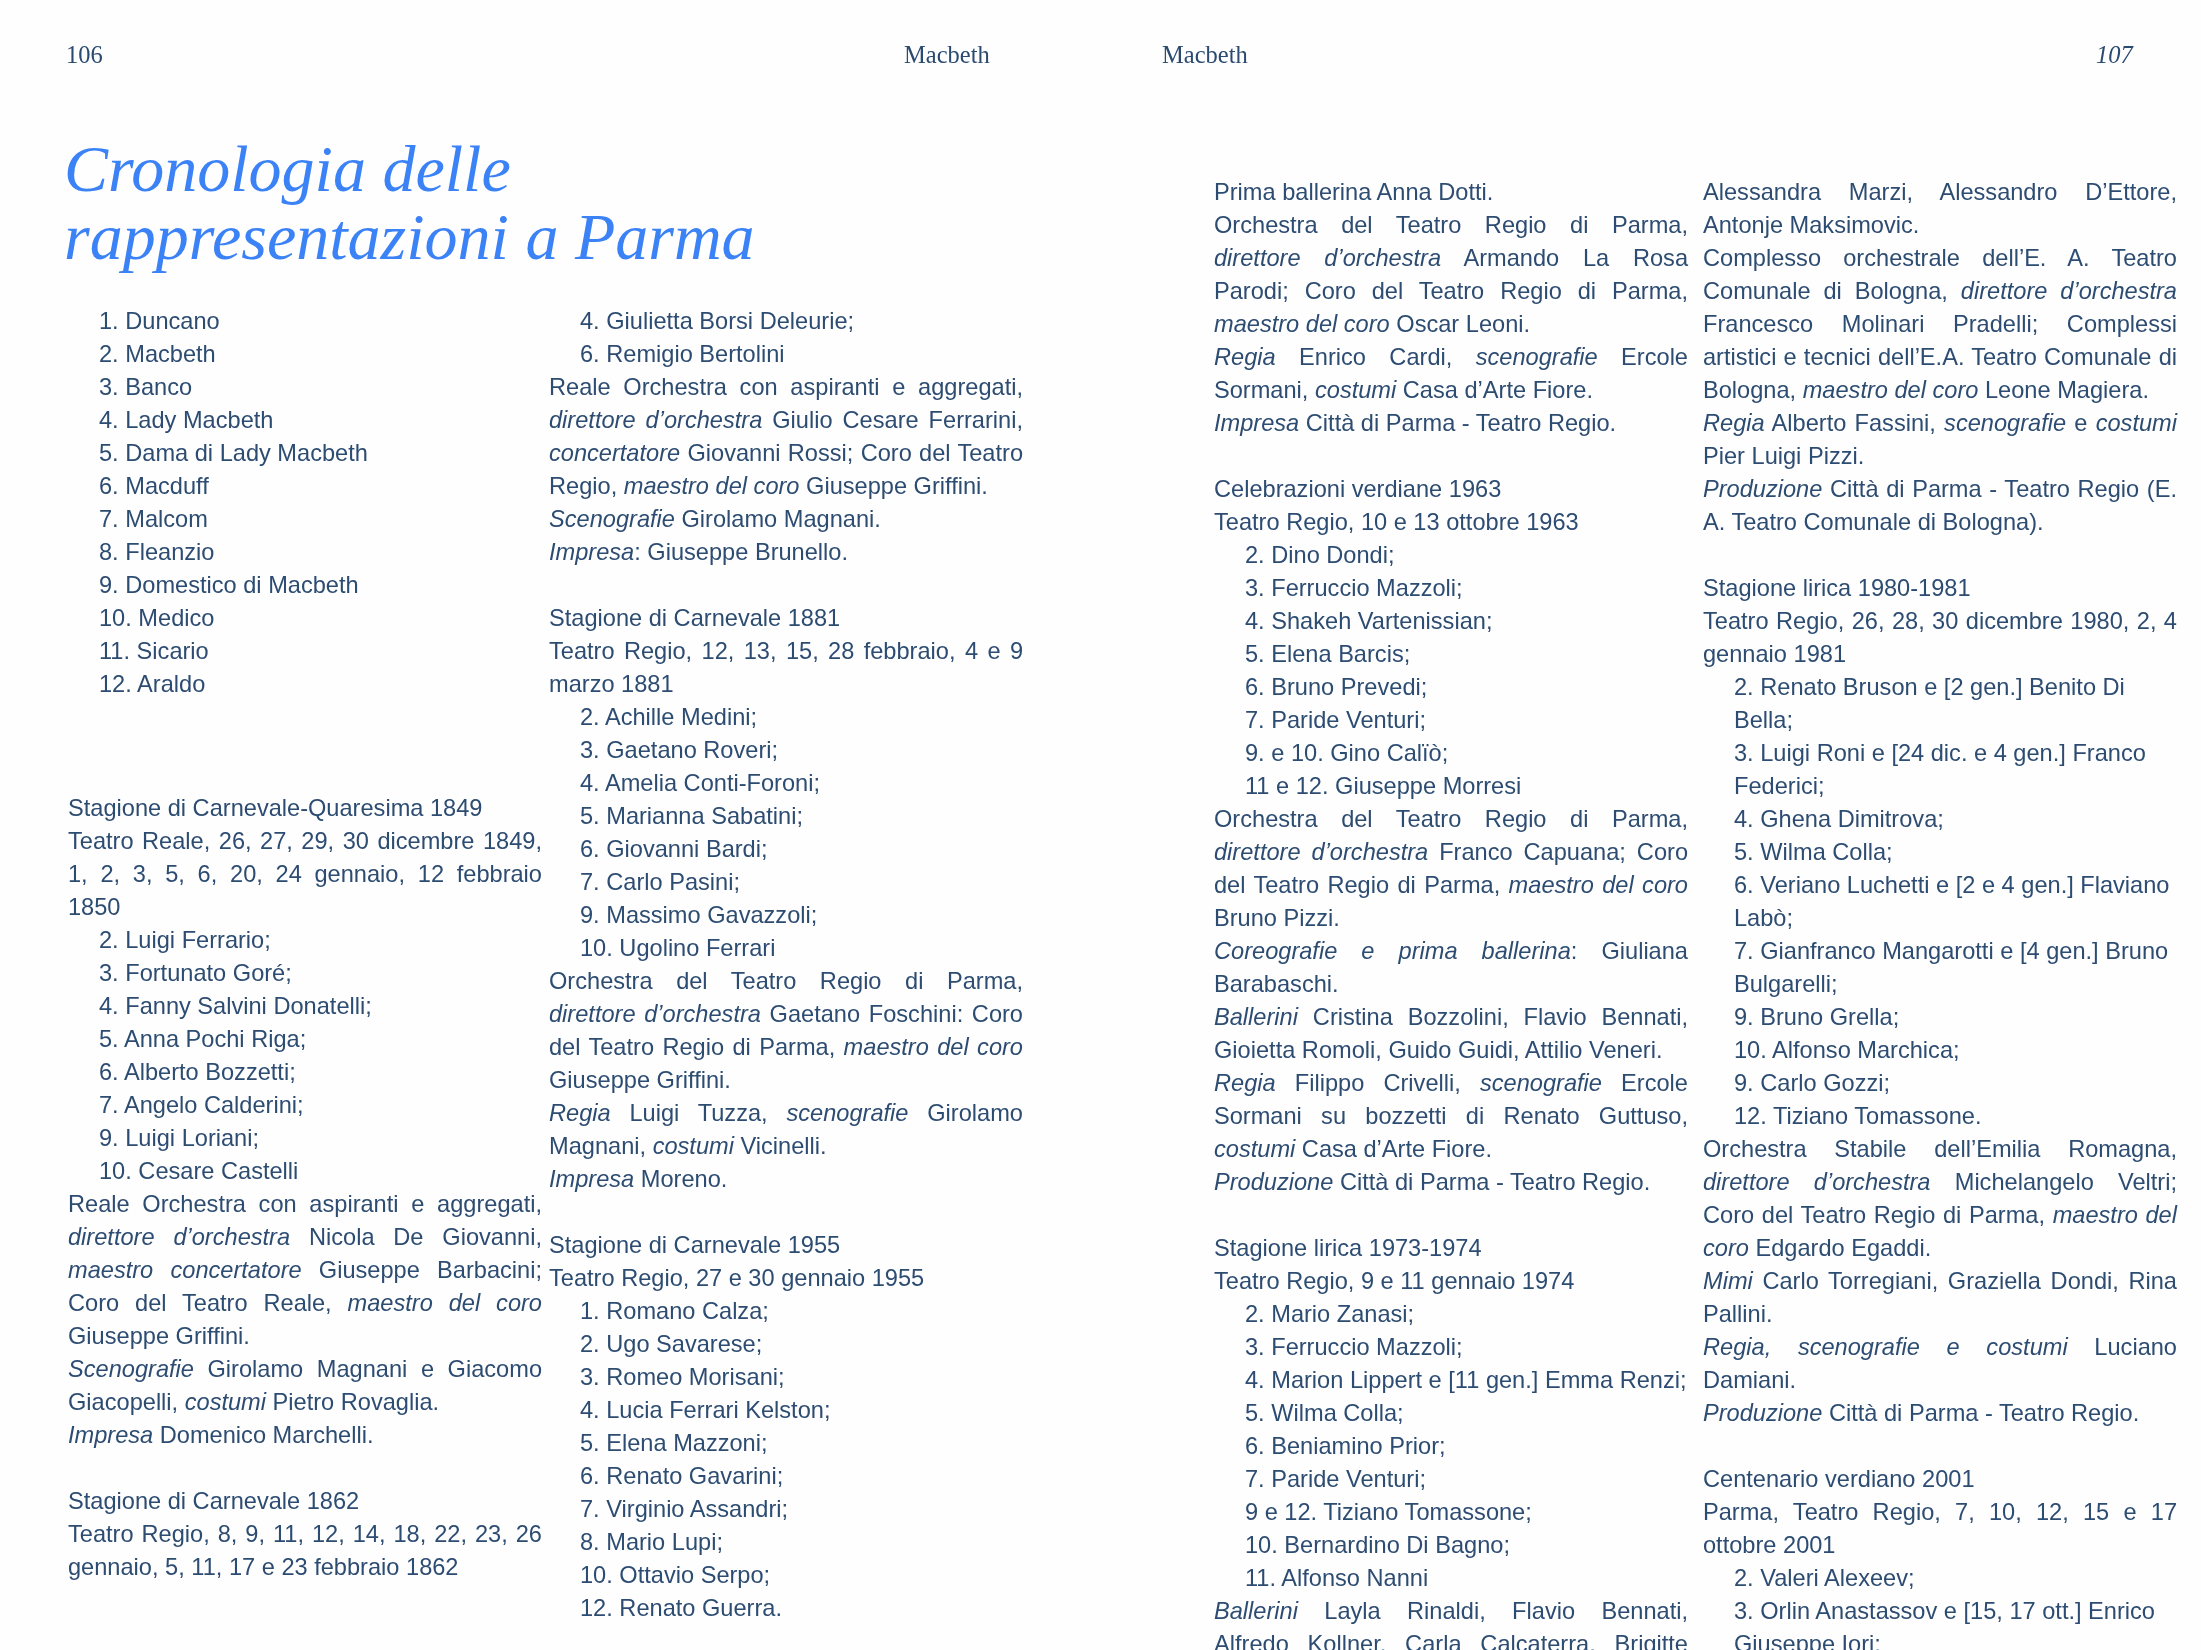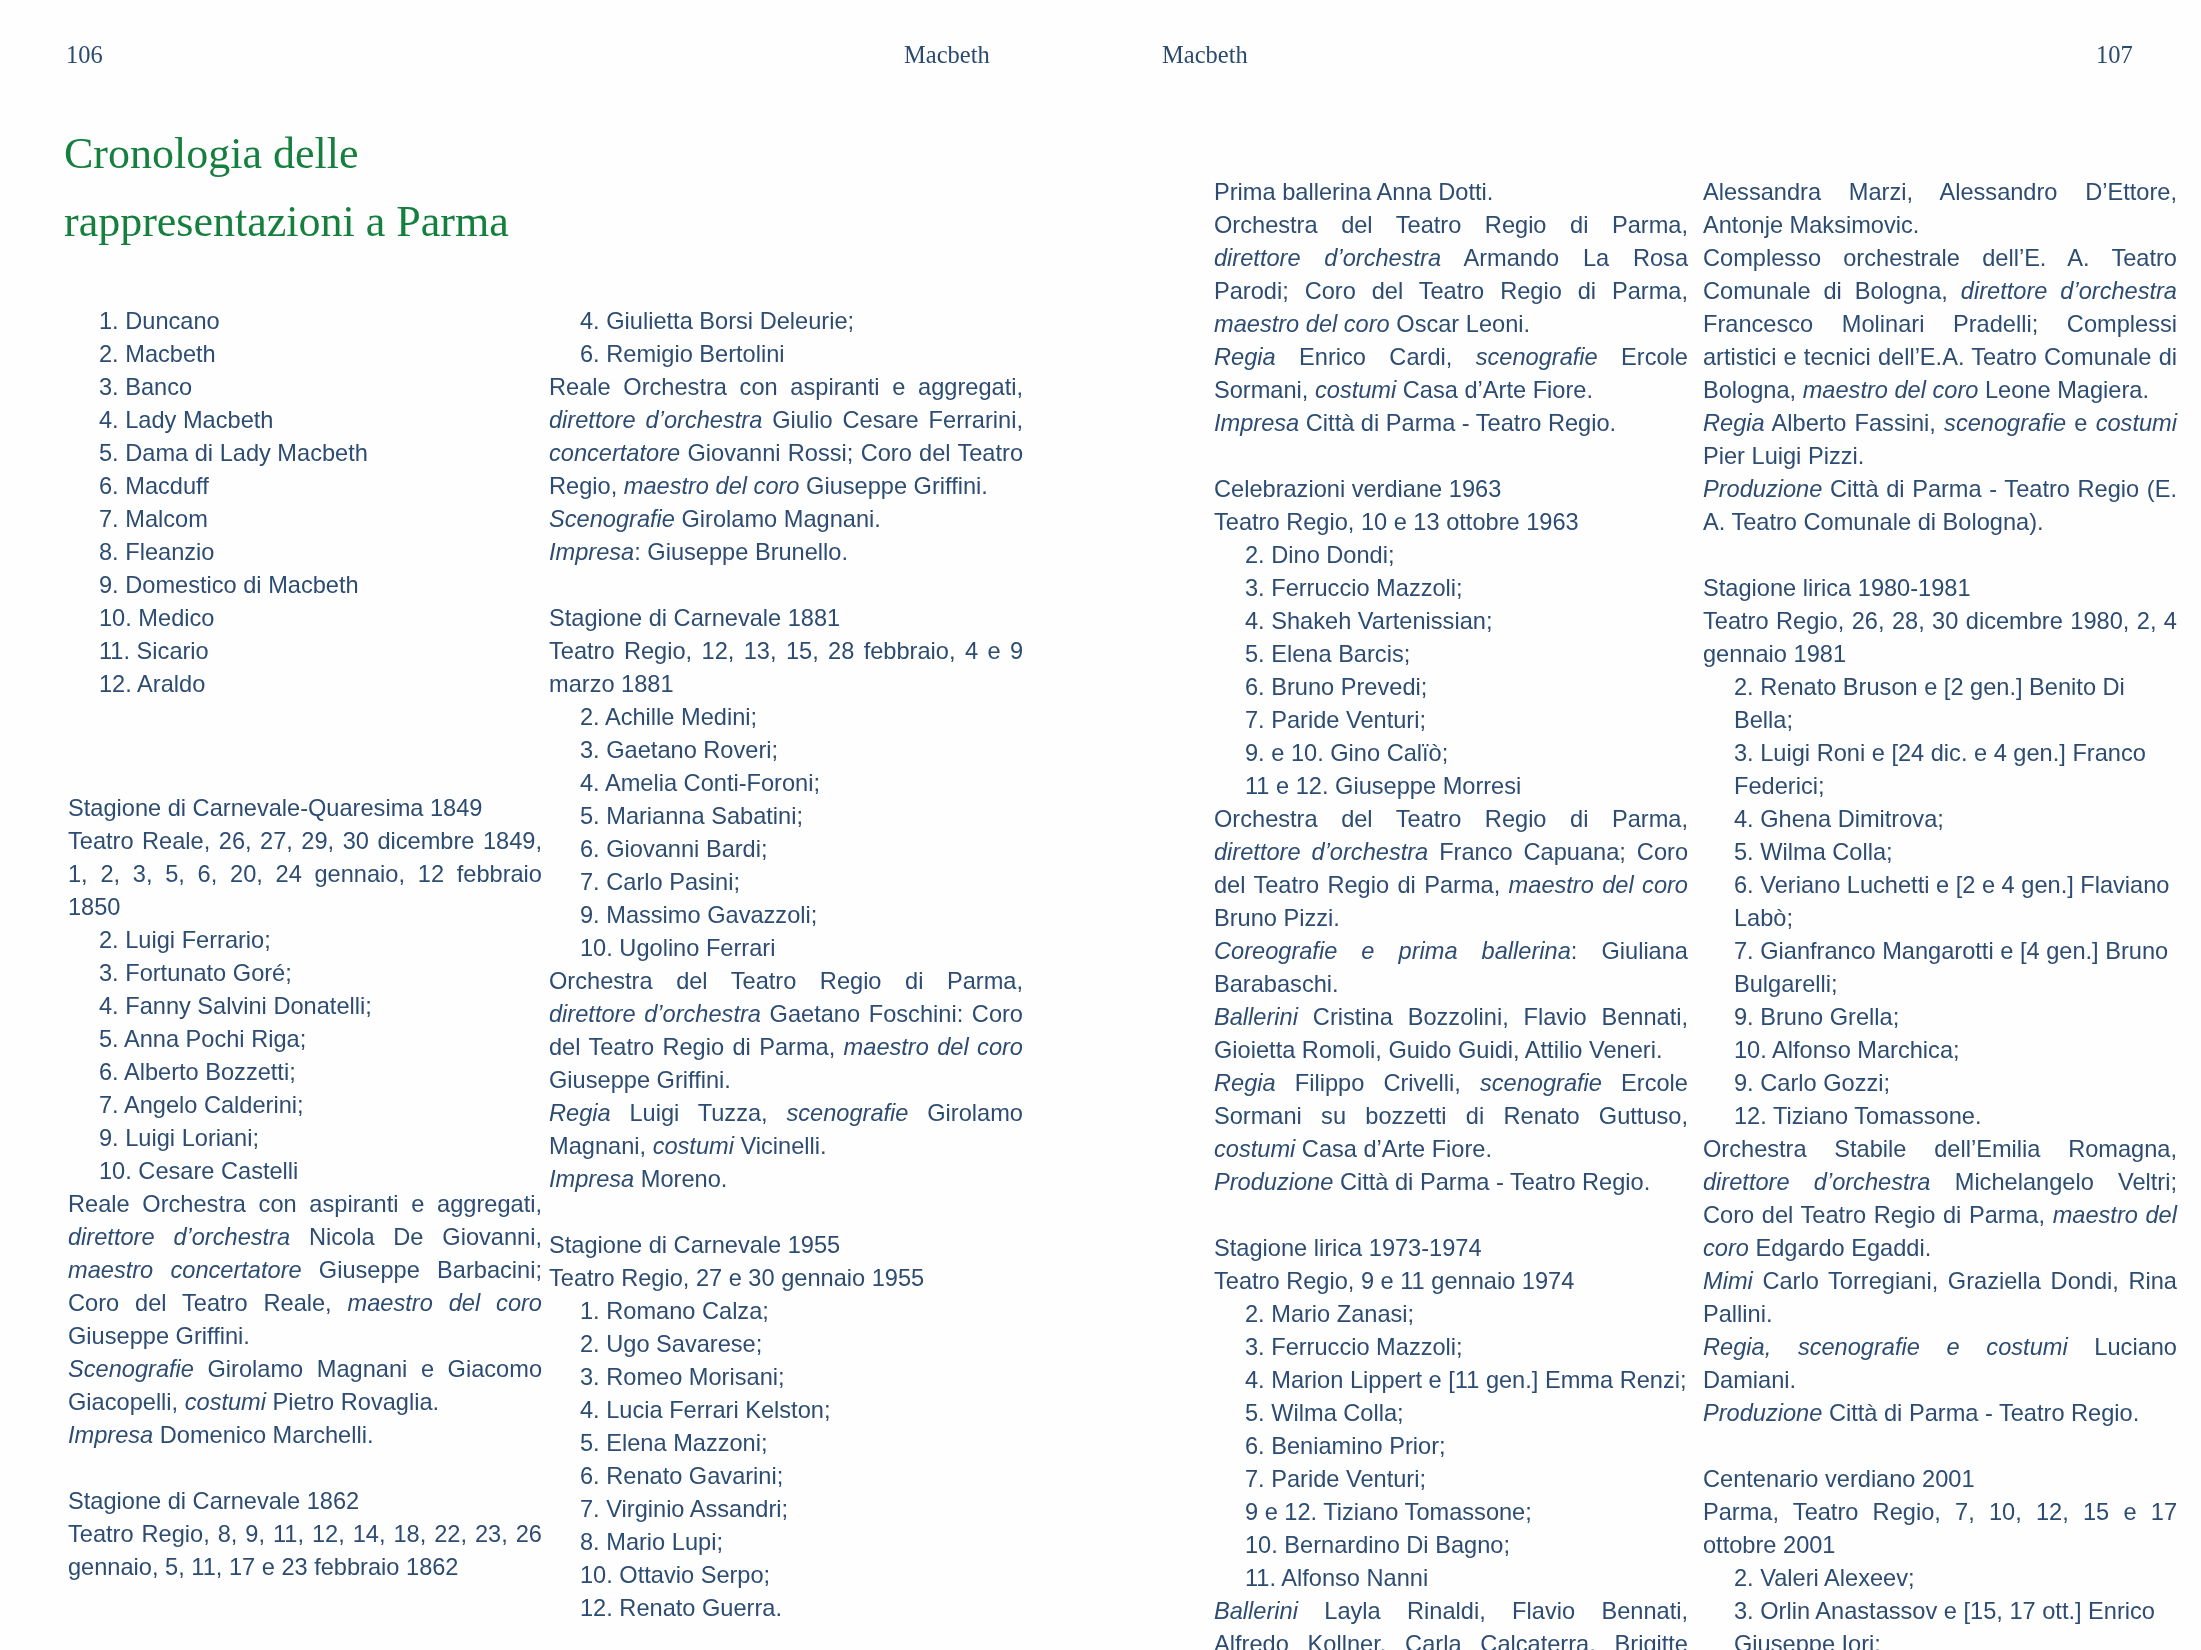--- a/index.html
+++ b/index.html
@@ -19,30 +19,31 @@
     position: absolute;
     font-family: "Liberation Serif", serif;
     font-size: 24.5px; line-height: 30px;
     color: #2a4a70;
     top: 40px;
     white-space: nowrap;
   }
   .pn-left  { left: 66px; }
   .rh-left  { left: 904px; }
   .rh-right { left: 1162px; }
-  .pn-right { left: 2096px; }
+  .pn-right { left: 2096px; font-style: italic; }
   
   .title {
     position: absolute;
     left: 64px; top: 91px;
     font-family: "Liberation Serif", serif;
     font-weight: 400;
-    font-size: 44px; line-height: 68px;
-    color: #15803d;
+    font-size: 66px; line-height: 68px;
+    color: #3b82f6;
     letter-spacing: 0px;
+    font-style: italic;
   }
   .title span { display: block; }
   
   .col {
     position: absolute;
     width: 474px;
     font-size: 23.6px;
     line-height: 33px;
     color: #2d4c72;
   }

